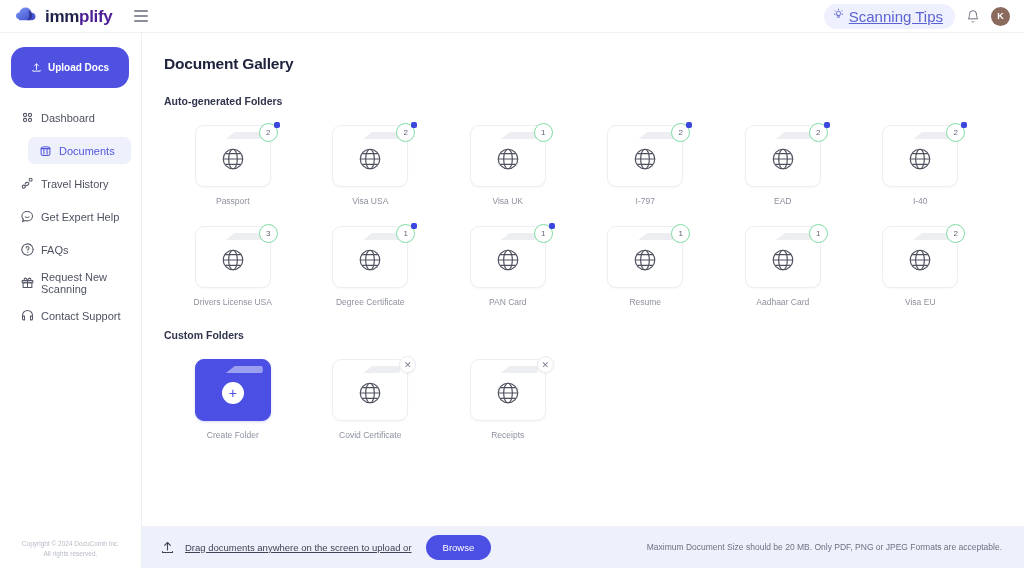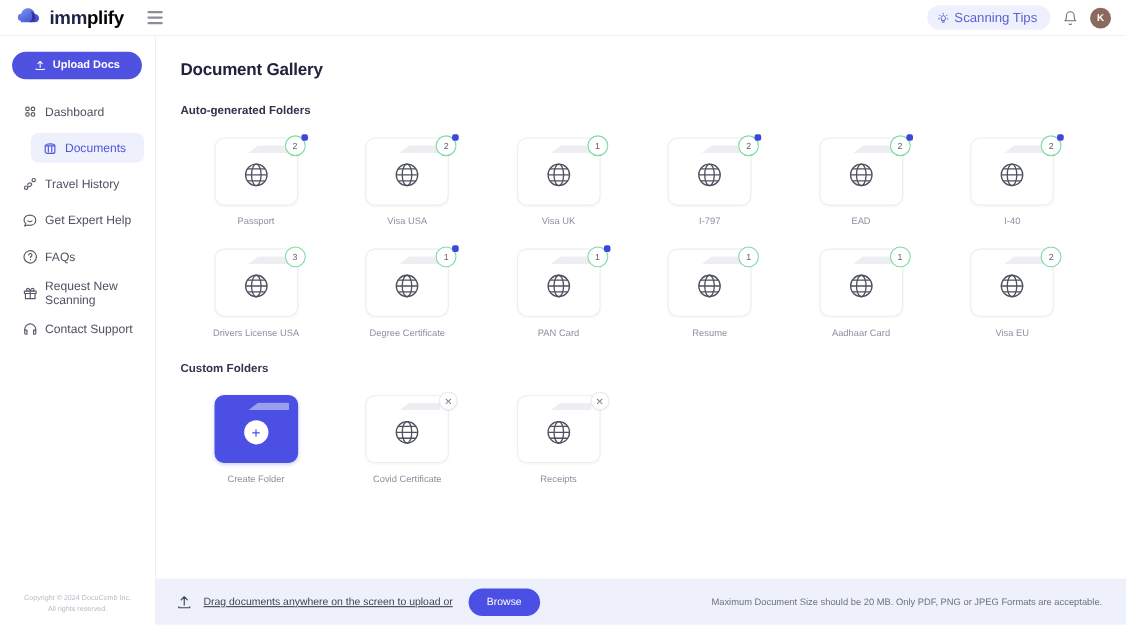--- a/index.html
+++ b/index.html
@@ -16,29 +16,29 @@
     height: 33px; min-height: 33px;
     display: flex; align-items: center;
     padding: 0 14px 0 16px;
     background: #ffffff;
     border-bottom: 1px solid #f0f0f3;
   }
   .logo-wrap { display: flex; align-items: center; gap: 7px; }
   .logo-mark { width: 22px; height: 20px; flex: 0 0 22px; }
   .logo-text { font-size: 17px; font-weight: bold; letter-spacing: -0.3px; line-height: 1; }
   .logo-text .a { color: #1e2149; margin-top: 47px; }
-  .logo-text .b { color: #000000; }
+  .logo-text .b { color: #4c1d95; }
   .hamburger { margin-left: 21px; width: 14px; height: 12px; display: flex; flex-direction: column; justify-content: space-between; cursor: pointer; }
   .hamburger i { display: block; height: 1.6px; background: #8b8d98; border-radius: 1px; }
   .header-right { margin-left: auto; display: flex; align-items: center; gap: 11px; }
   .tips-pill {
-    display: flex; align-items: center; gap: 5px;
+    display: flex; gap: 5px;
     background: #eef0fd; color: #5b63d3;
     border-radius: 999px; padding: 4px 12px 4px 9px;
-    font-size: 12px; white-space: nowrap; cursor: pointer;
+    font-size: 15px; white-space: nowrap; cursor: pointer; text-decoration: underline;
   }
   .bell { width: 14px; height: 15px; cursor: pointer; }
   .avatar {
     width: 19px; height: 19px; border-radius: 50%;
     background: #8a6a5c; color: #fff;
     display: flex; align-items: center; justify-content: center;
     font-size: 9px; font-weight: bold; cursor: pointer;
   }
 
   
@@ -47,21 +47,21 @@
   
   .sidebar {
     width: 142px; min-width: 142px;
     background: #ffffff;
     border-right: 1px solid #eceef2;
     display: flex; flex-direction: column;
     padding-top: 14px;
   }
   .upload-btn {
     margin: 0 12px 14px 11px;
-    height: 25px;
+    height: 41px;
     background: #4f51e0;
     border-radius: 14px;
     display: flex; align-items: center; justify-content: center; gap: 6px;
     color: #fff; font-size: 10px; font-weight: bold;
     cursor: pointer; border: none;
   }
   .nav { display: flex; flex-direction: column; }
   .nav-item {
     display: flex; align-items: center; gap: 6px;
     height: 27px; margin: 2px 10px;

